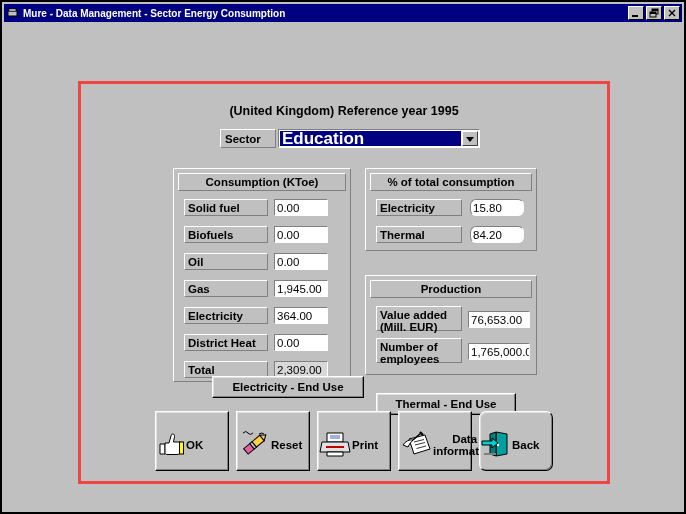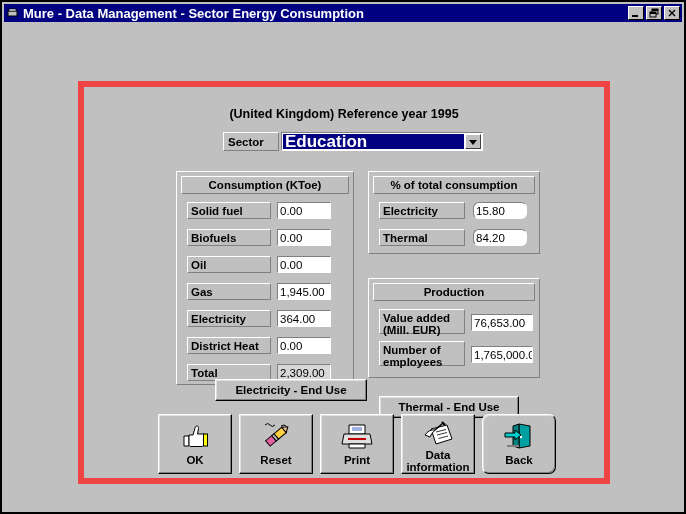--- a/index.html
+++ b/index.html
@@ -34,21 +34,21 @@
   }
   .titlebar-icon {
     width: 14px; height: 14px;
     margin-right: 3px;
     position: relative;
     flex: none;
   }
   .titlebar-icon svg { display: block; }
   .titlebar-text {
     color: #ffffff;
-    font-size: 13px;
+    font-size: 10px;
     font-weight: bold;
     white-space: nowrap;
     letter-spacing: 0px;
     flex: 1;
   }
   .win-buttons {
     display: flex;
     gap: 2px;
     align-items: center;
   }
@@ -76,21 +76,21 @@
     background: #c0c0c0;
   }
 
   
   .main-frame {
     position: absolute;
     left: 74px;
     top: 59px;
     width: 532px;
     height: 403px;
-    border: 6px solid #ef4444;
+    border: 3px solid #ef4444;
     box-sizing: border-box;
     background: #c0c0c0;
   }
 
   .page-title {
     position: absolute;
     left: 0; top: 20px;
     width: 100%;
     text-align: center;
     font-size: 12.5px;
@@ -279,21 +279,21 @@
     width: 74px;
     height: 60px;
     background: #c0c0c0;
     border-top: 1px solid #ffffff;
     border-left: 1px solid #ffffff;
     border-right: 1px solid #000000;
     border-bottom: 1px solid #000000;
     box-shadow: inset -1px -1px 0 #808080, inset 1px 1px 0 #dfdfdf;
     box-sizing: border-box;
     display: flex;
-    flex-direction: column;
+    flex-direction: row;
     align-items: center;
     justify-content: flex-start;
     padding-top: 5px;
   }
   .icon-btn .glyph {
     height: 32px;
     display: flex;
     align-items: center;
     justify-content: center;
   }

